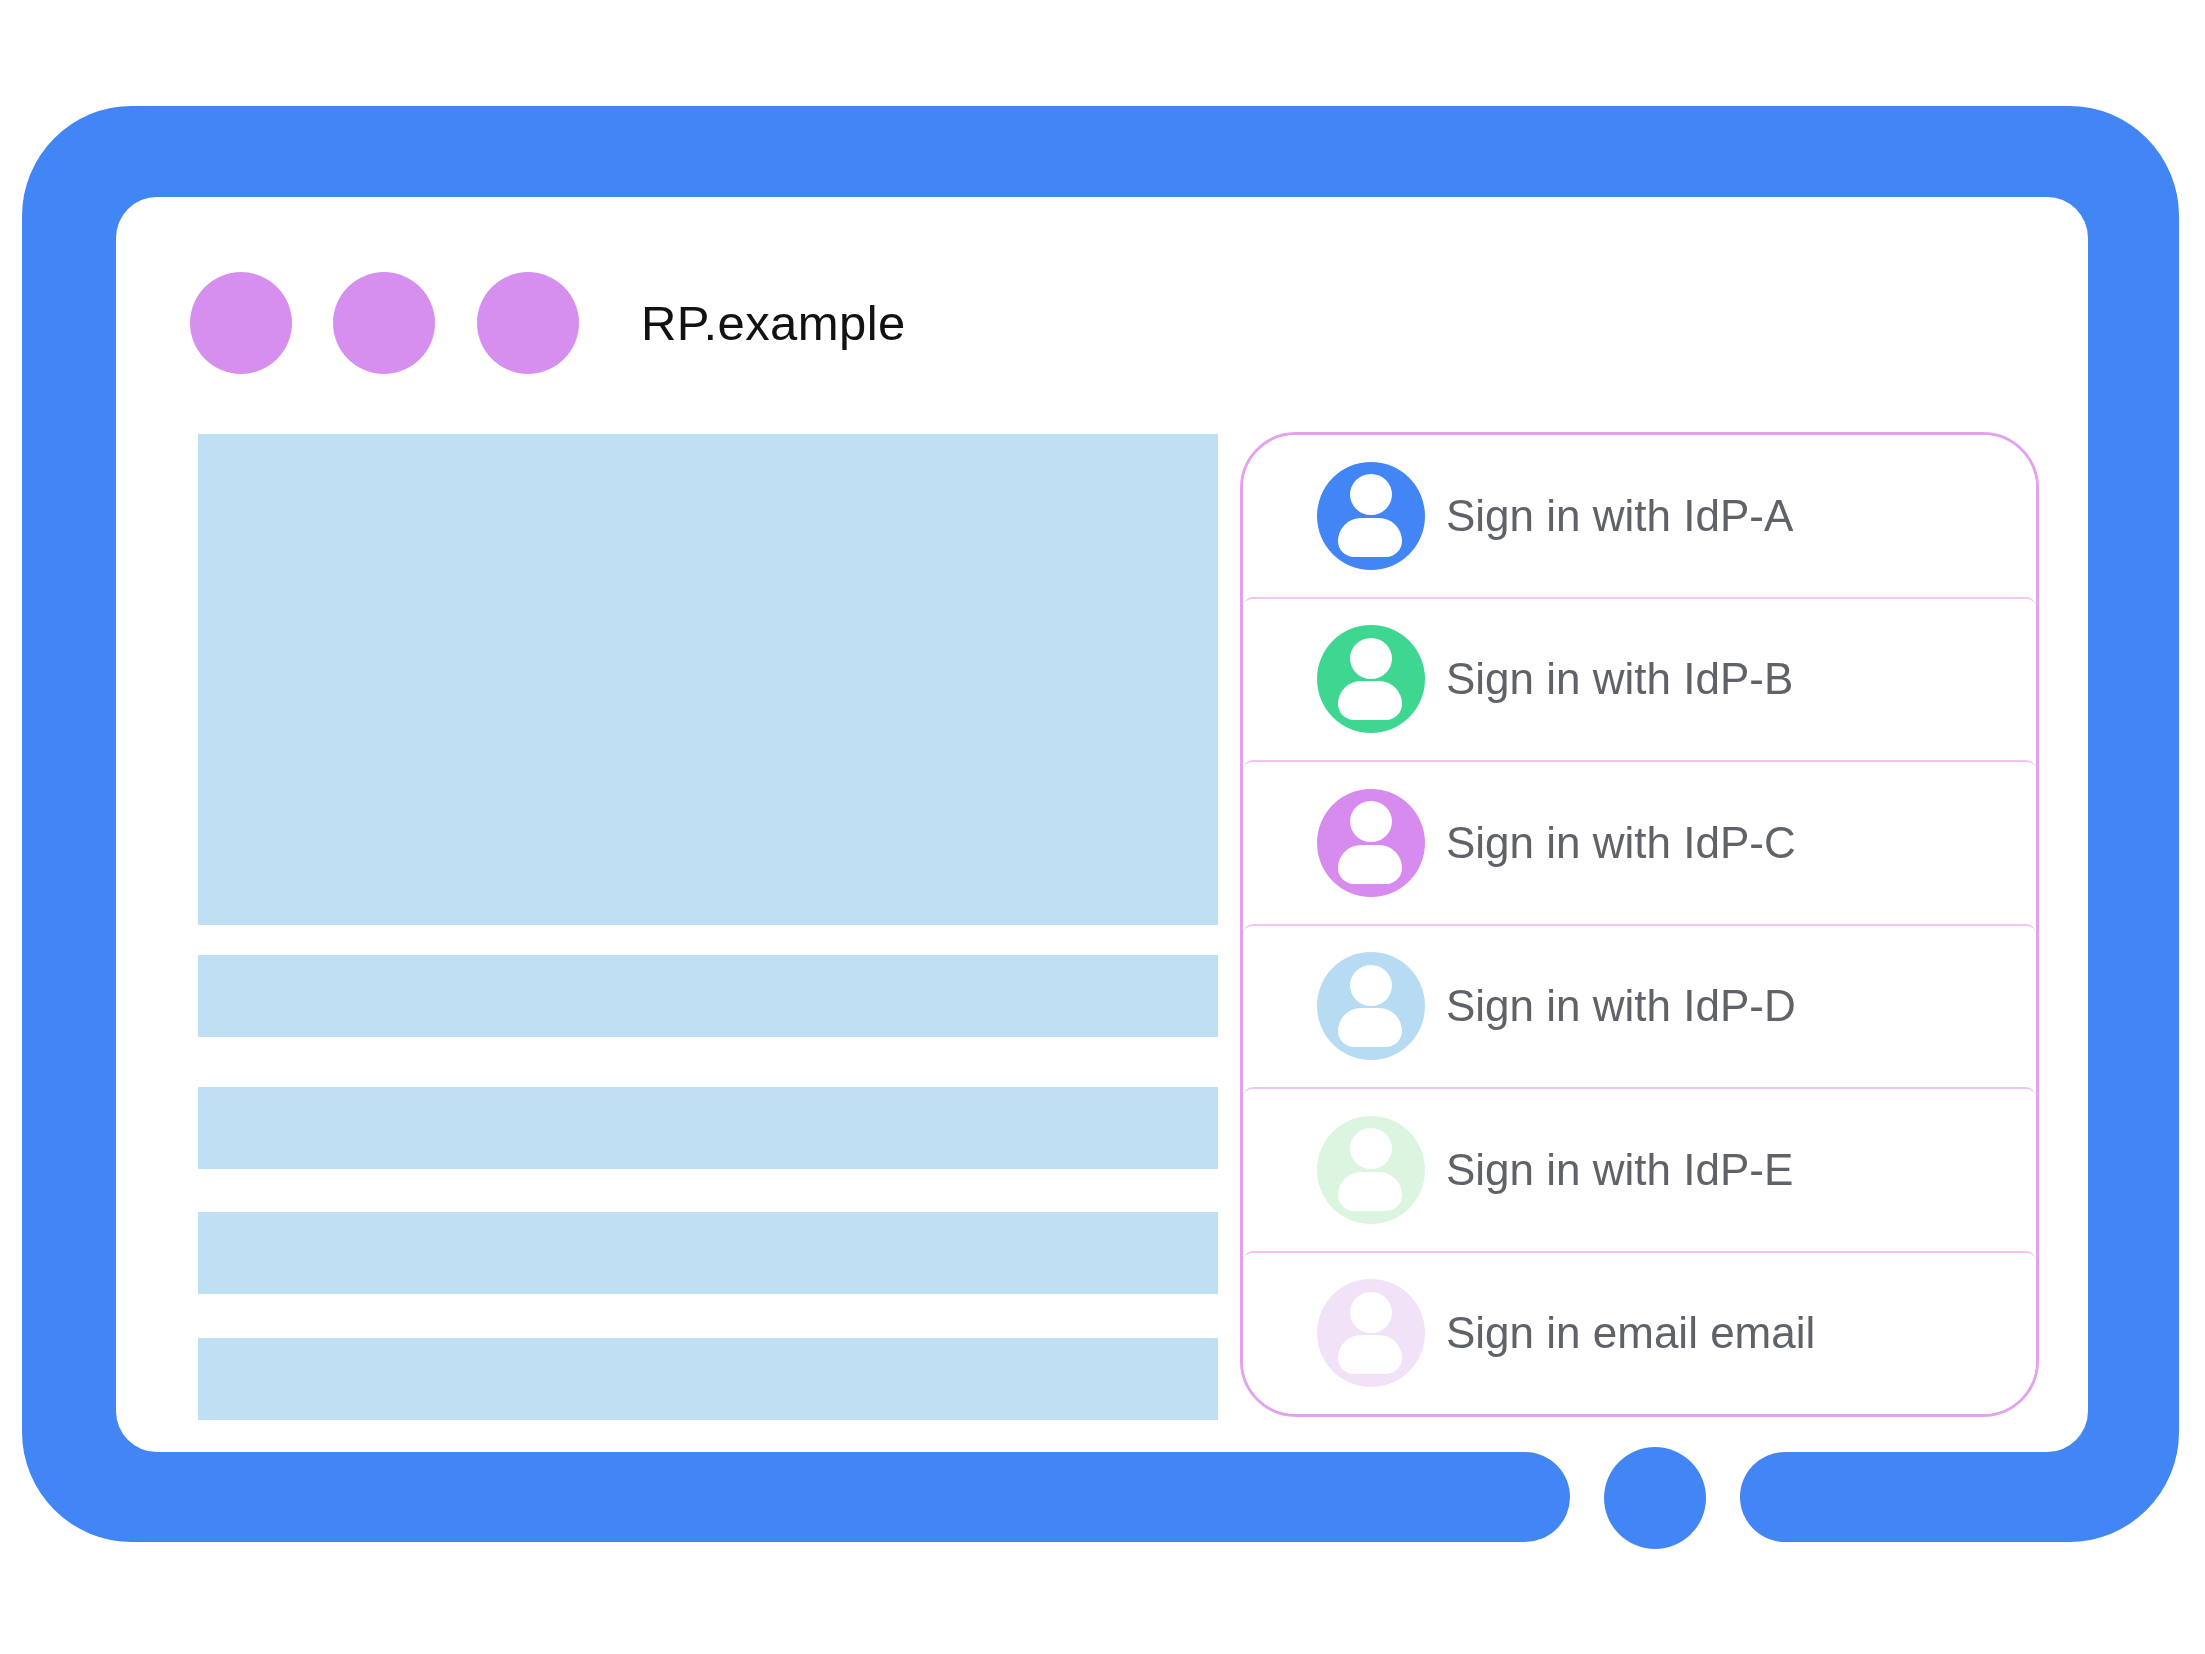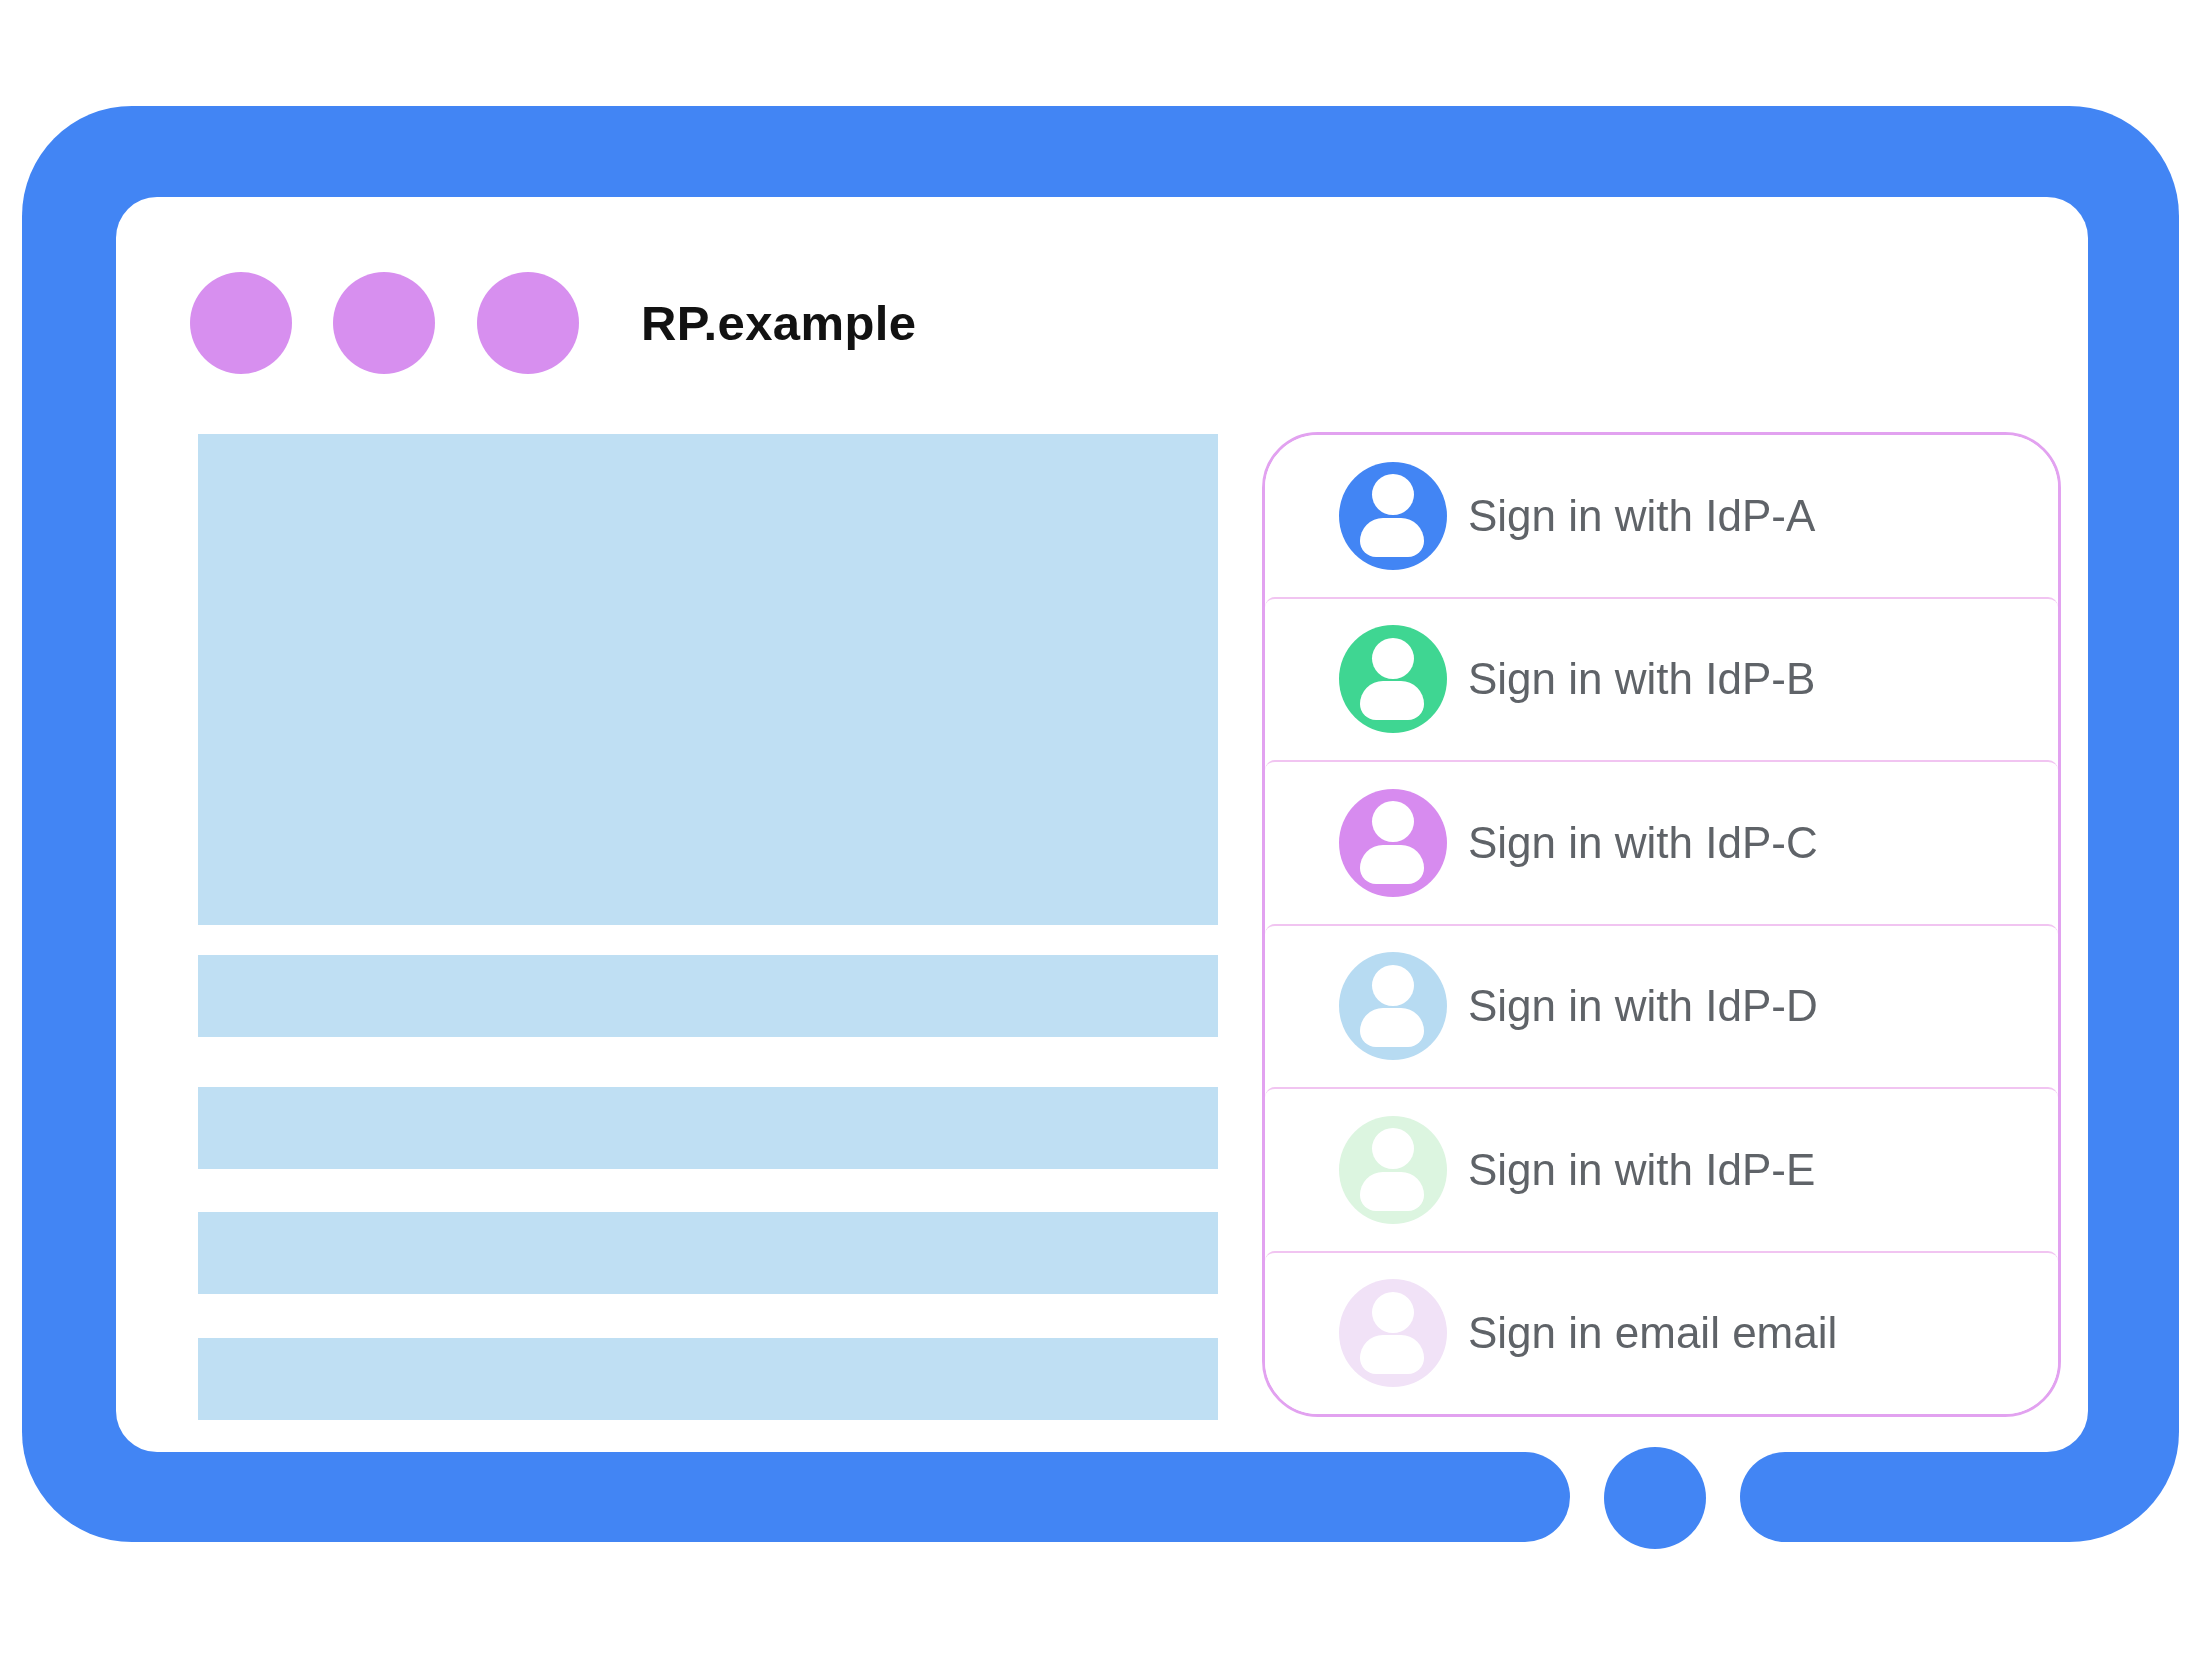--- a/index.html
+++ b/index.html
@@ -19,39 +19,39 @@
   }
   
   .dot{
     position:absolute;top:272px;width:102px;height:102px;border-radius:50%;
     background:var(--dot-purple,#D78FEF);
   }
   .dot.d1{left:190px}.dot.d2{left:333px}.dot.d3{left:477px}
   .page-title{
     position:absolute;left:641px;top:282px;height:81px;
     display:flex;align-items:center;
-    font-size:49px;font-weight:700;color:var(--title-black,#121212);
+    font-size:49px;font-weight:400;color:var(--title-black,#121212);
     letter-spacing:0.4px;
   }
   
   .hero{
     position:absolute;left:198px;top:434px;width:1020px;height:491px;
     background:var(--content-blue,#BFDFF3);
   }
   .bar{
     position:absolute;left:198px;width:1020px;height:82px;
     background:var(--content-blue,#BFDFF3);
   }
   .bar.b1{top:955px}.bar.b2{top:1087px}.bar.b3{top:1212px}.bar.b4{top:1338px}
   
   .panel{
     position:absolute;left:1240px;top:432px;width:799px;height:985px;
     box-sizing:border-box;border:3.5px solid var(--panel-border,#E2A2F0);
     border-radius:56px;background:#ffffff;
-    display:flex;flex-direction:column;overflow:hidden;margin-left:22px;
+    display:flex;flex-direction:column;overflow:hidden;
   }
   .row{
     flex:1;display:flex;align-items:center;
     padding-left:74px;gap:21px;background:#ffffff;
   }
   .row + .row{border-top:2.6px solid var(--divider-pink,#F1C4F1);border-radius:10px;}
   .row .label{
     font-size:44px;font-weight:500;color:var(--label-gray,#5F6368);
     white-space:nowrap;
   }

